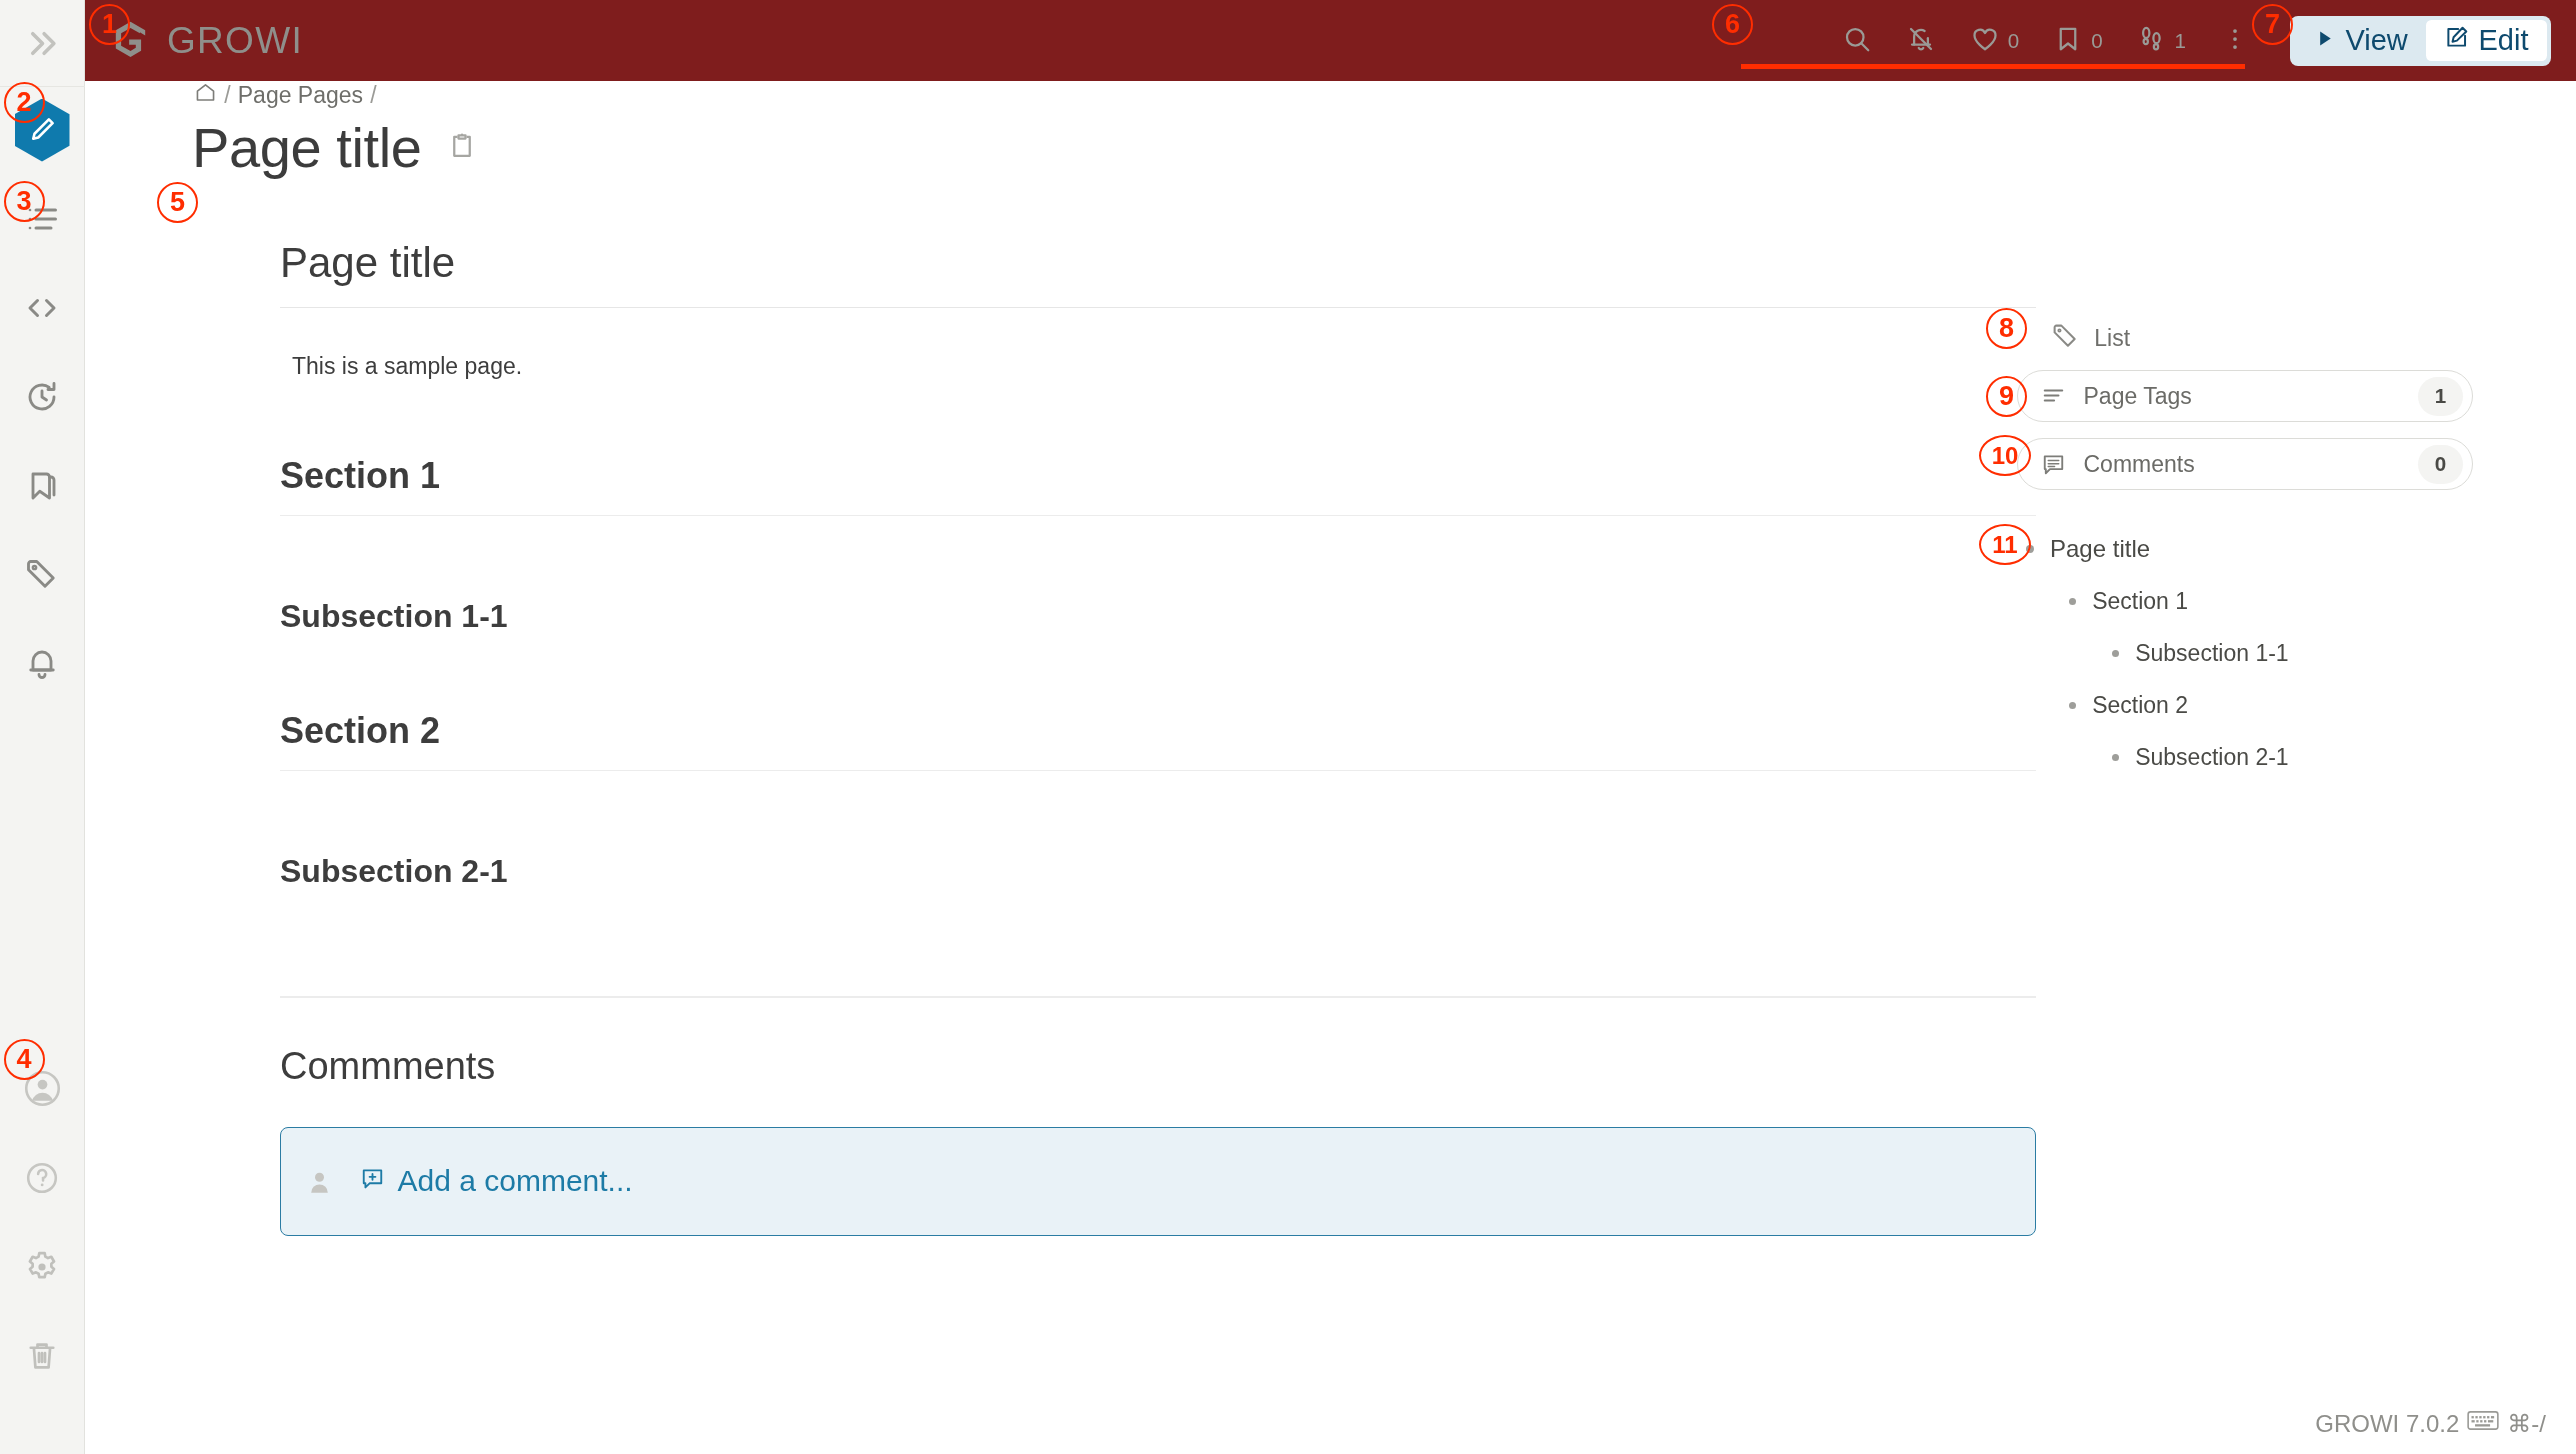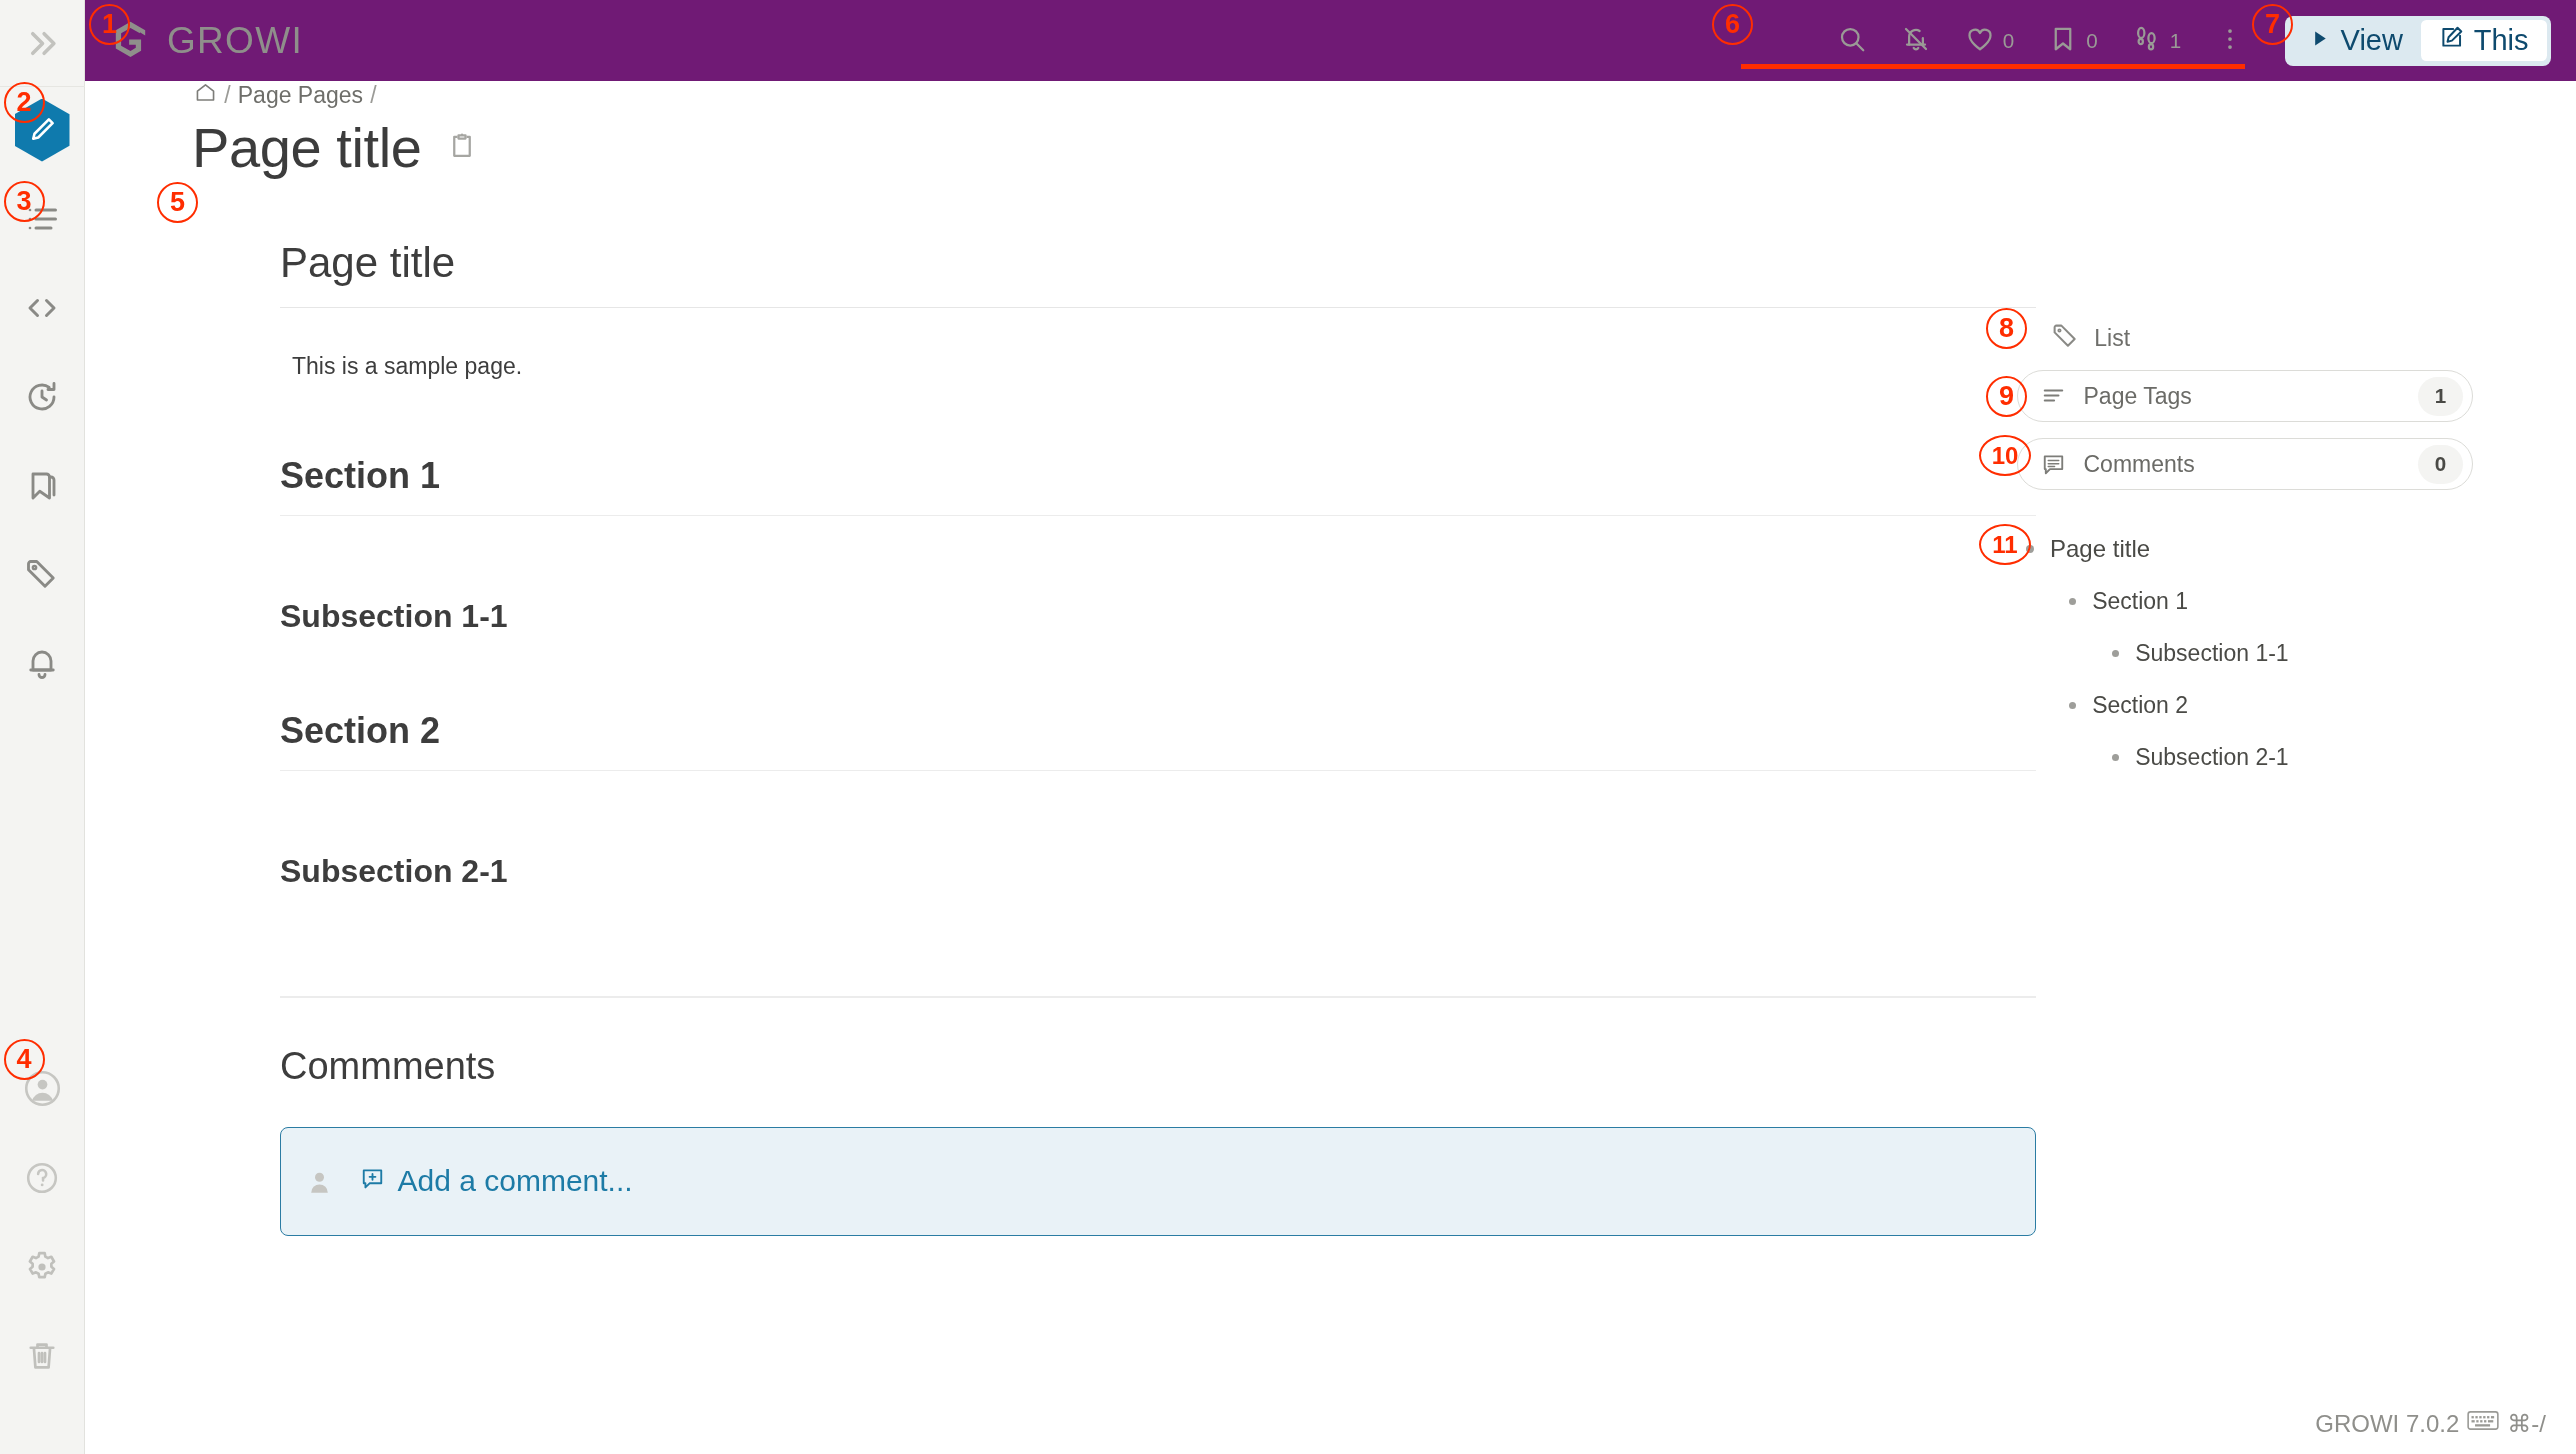--- a/index.html
+++ b/index.html
@@ -40,21 +40,21 @@
     width:55px; height:63px; background:#0f7aad;
     clip-path: polygon(50% 0%, 100% 25%, 100% 75%, 50% 100%, 0% 75%, 0% 25%);
     display:flex; align-items:center; justify-content:center;
   }
   #rail-spacer { flex:1 1 auto; }
   #rail-bottom { padding-bottom:54px; }
 
   
   #topbar {
     position:absolute; left:85px; top:0; right:0; height:81px;
-    background:#701a75; display:flex; align-items:center;
+    background:#7f1d1d; display:flex; align-items:center;
   }
   #brand { display:flex; align-items:center; gap:16px; padding-left:25px; }
   #brand-text {
     font-size:37px; color:#8f8f8b; letter-spacing:1.3px; font-weight:400;
   }
   #topbar-right {
     margin-left:auto; display:flex; align-items:center; padding-right:25px; gap:0px;
   }
   .tb-item {
     display:flex; align-items:center; gap:8px; padding:0 17px; height:54px; cursor:pointer;
@@ -369,21 +369,21 @@
         </span>
         <span>View</span>
       </div>
       <div class="ve-btn active">
         <span>
           <svg width="25" height="25" viewBox="0 0 24 24">
             <path class="ve-ico" d="M13.6 3.8H4.2v16h16v-9.6"></path>
             <path class="ve-ico" d="M17.8 2.6l3.6 3.6L12.4 15l-4.2 1 1-4.2z"></path>
           </svg>
         </span>
-        <span>This</span>
+        <span>Edit</span>
       </div>
     </div>
   </div>
 </div>
 <div id="red-underline"></div>
 
 <div id="main">
 
   <div id="breadcrumb">
     <span>

